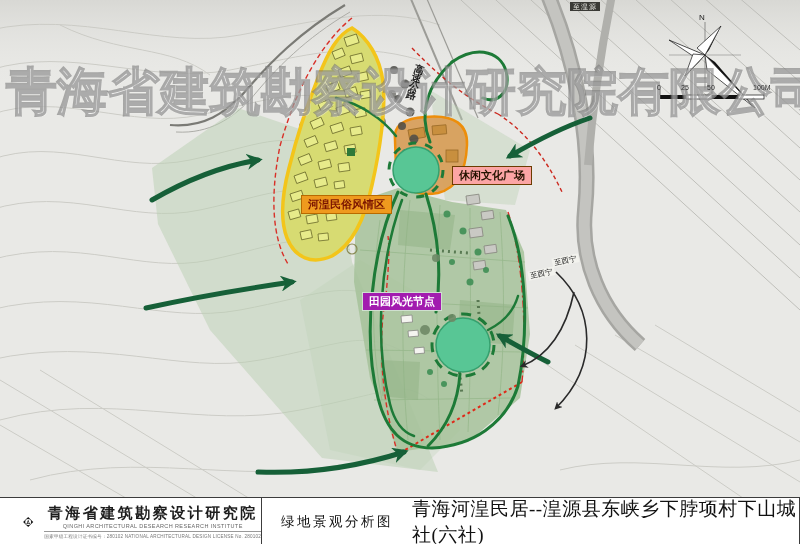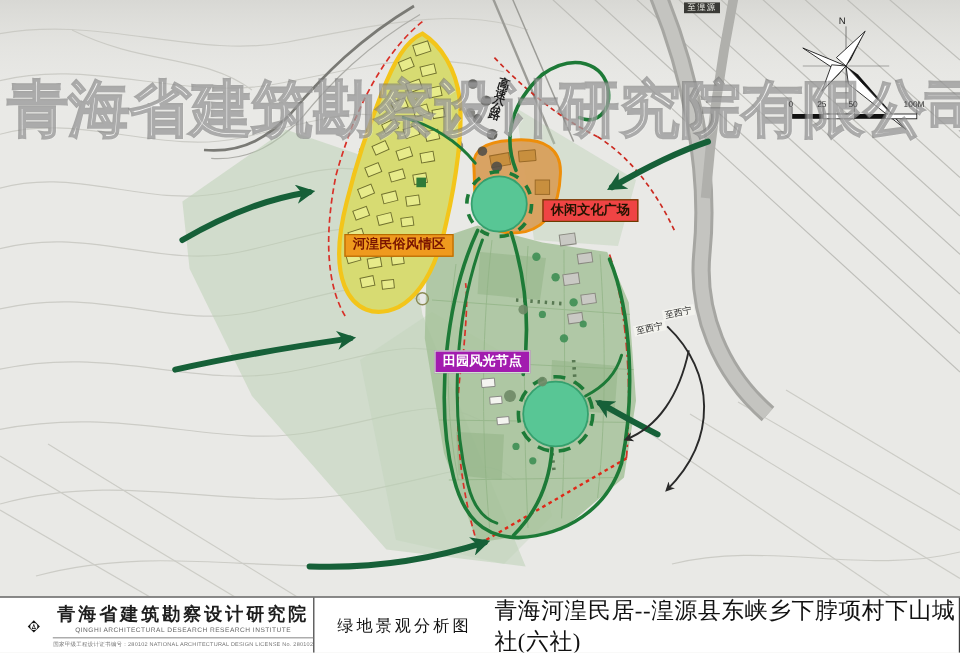--- a/index.html
+++ b/index.html
@@ -3,22 +3,22 @@
 <meta charset="utf-8">
 <style>
   html,body{margin:0;padding:0;background:#fff;}
   #stage{position:relative;width:800px;height:544px;overflow:hidden;background:#e9e9e6;
          font-family:"Liberation Sans",sans-serif;}
   svg{display:block;}
   .abs{position:absolute;}
   
   .tag{position:absolute;font-weight:bold;font-size:11px;line-height:1;padding:3px 6px;
        white-space:nowrap;z-index:6;font-family:"Liberation Sans",sans-serif;}
-  .tag-folk{left:287px;top:195px;background:#ef9a1e;color:#7a1400;border:1px solid #b86a00;}
-  .tag-leisure{left:452px;top:166px;background:#ef4444;color:#241300;border:1px solid #6b3c00;}
+  .tag-folk{left:301px;top:195px;background:#ef9a1e;color:#7a1400;border:1px solid #b86a00;}
+  .tag-leisure{left:452px;top:166px;background:#fca5a5;color:#241300;border:1px solid #6b3c00;}
   .tag-pastoral{left:362px;top:292px;background:#a21caf;color:#ffffff;border:1px solid #cfe0cf;}
   .tiny-road{position:absolute;left:570px;top:2px;background:#3a3a36;color:#f0f0ea;font-size:7px;
        padding:1px 3px;line-height:1;z-index:6;letter-spacing:1px;}
   .tiny-dest{position:absolute;font-size:7.5px;color:#222;background:rgba(245,245,240,.75);
        padding:0 2px;line-height:1.2;z-index:6;transform:rotate(-12deg);}
   .dest-a{left:552px;top:256px;}
   .dest-b{left:528px;top:269px;}
   .hw-vert{position:absolute;left:416px;top:54px;writing-mode:vertical-rl;font-size:10px;
        color:#1c1c1c;font-weight:bold;letter-spacing:9px;z-index:6;transform:rotate(17deg);
        transform-origin:top left;}

